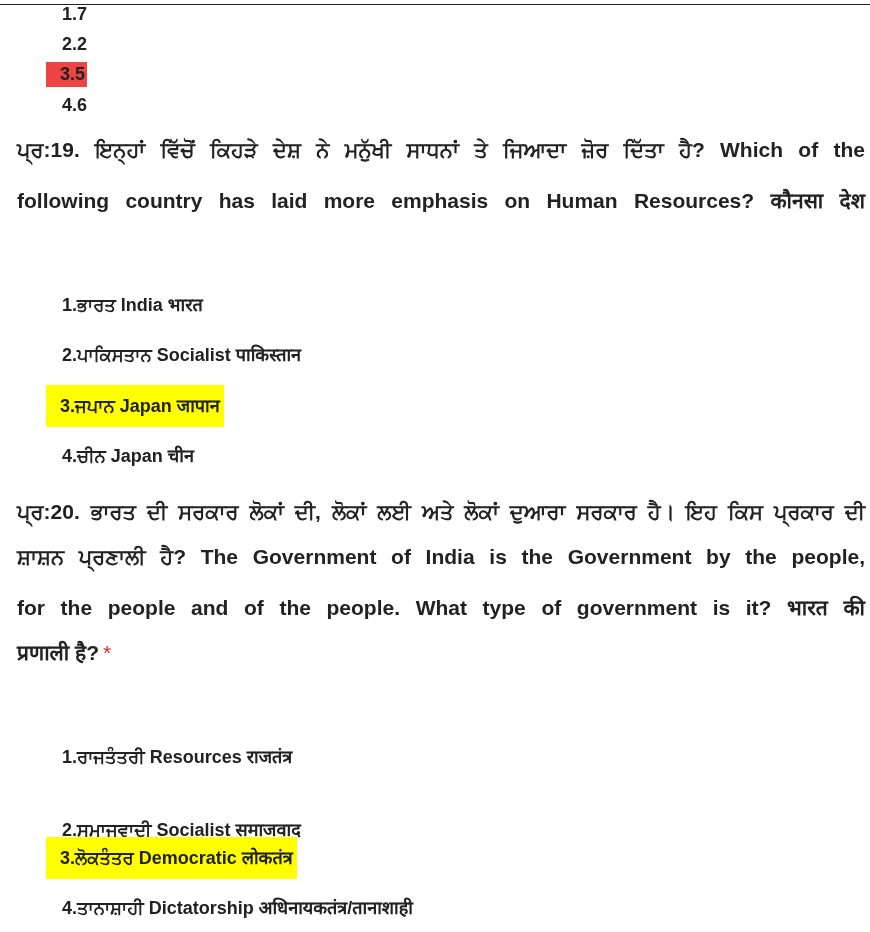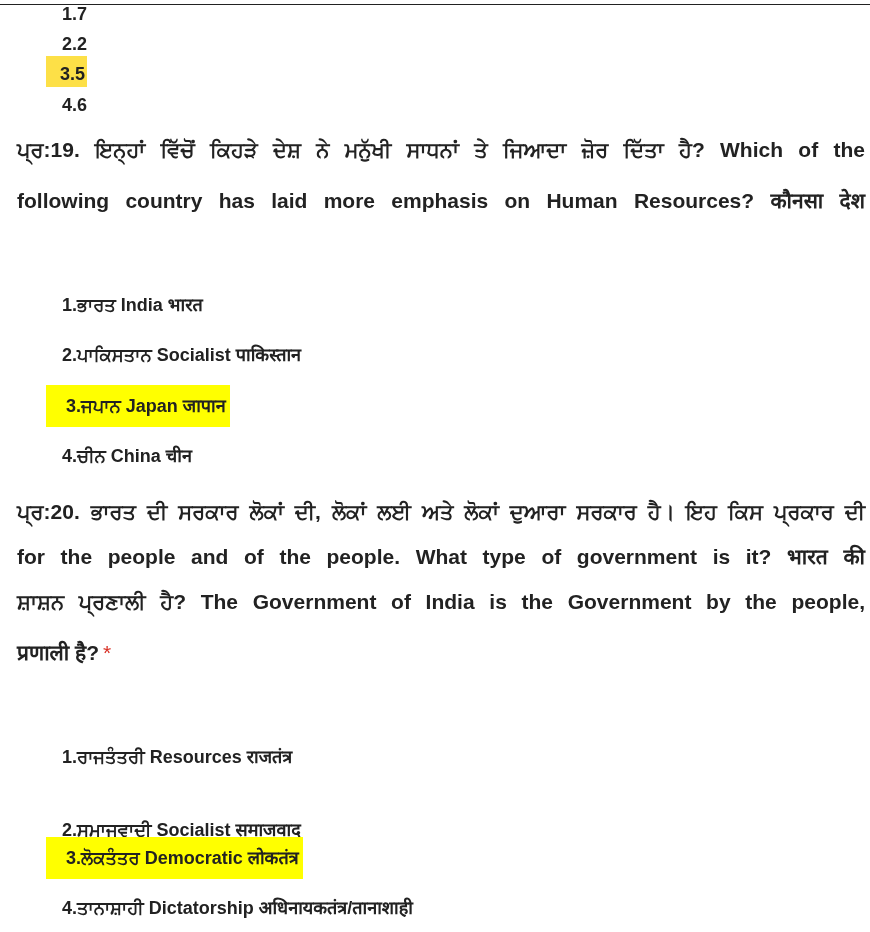--- a/index.html
+++ b/index.html
@@ -8,22 +8,22 @@
       font-family: "Liberation Sans", "DejaVu Sans", sans-serif;
       color: #202124;
     }
     .top-rule { position: absolute; left: 0; right: 0; top: 4px; height: 0; border-top: 1.5px solid #222; }
     .opt {
       position: absolute; left: 47px;
       font-size: 18px; font-weight: bold; line-height: 26px;
       white-space: nowrap; color: #222; text-align: right;
     }
     .opt .num { display: inline-block; width: 30px; }
-    .hl { background: #fde047; padding: 8px 2px 3px 0; margin-left: -1px; padding-left: 1px; }
-    .big-hl { display: inline-block; background: #ffff00; padding: 8px 4px 8px 6px; margin-left: -1px; }
+    .hl { background: #ef4444; padding: 2px 2px 3px 0; margin-left: -1px; padding-left: 1px; }
+    .big-hl { display: inline-block; background: #ffff00; padding: 8px 4px 8px 0; margin-left: -1px; }
     .q {
       position: absolute; left: 17px; width: 848px;
       font-size: 21px; font-weight: bold; color: #222;
       text-align: justify; text-align-last: left;
     }
     .q .line { display: block; height: 45px; line-height: 26px; white-space: nowrap; text-align: justify; text-align-last: justify; }
     .q .line.last { text-align-last: left; }
     .req { color: #d93025; font-weight: normal; margin-left: 4px; }
   </style>
 </head>
@@ -55,28 +55,28 @@
   <div class="opt" style="top:292px">
     <span class="num">1.</span><span>ਭਾਰਤ India भारत</span>
   </div>
   <div class="opt" style="top:342px">
     <span class="num">2.</span><span>ਪਾਕਿਸਤਾਨ Socialist पाकिस्तान</span>
   </div>
   <div class="opt" style="top:385px">
     <span class="big-hl"><span class="num" style="width:29px">3.</span><span>ਜਪਾਨ Japan जापान</span></span>
   </div>
   <div class="opt" style="top:443px">
-    <span class="num">4.</span><span>ਚੀਨ China चीन</span>
+    <span class="num">4.</span><span>ਚੀਨ Japan चीन</span>
   </div>
 </div>
 
 <div class="q" style="top:499px">
   <span class="line" style="height:45px">ਪ੍ਰ:20. ਭਾਰਤ ਦੀ ਸਰਕਾਰ ਲੋਕਾਂ ਦੀ, ਲੋਕਾਂ ਲਈ ਅਤੇ ਲੋਕਾਂ ਦੁਆਰਾ ਸਰਕਾਰ ਹੈ। ਇਹ ਕਿਸ ਪ੍ਰਕਾਰ ਦੀ</span>
+  <span class="line" style="height:51px">ਸ਼ਾਸ਼ਨ ਪ੍ਰਣਾਲੀ ਹੈ? The Government of India is the Government by the people,</span>
   <span class="line" style="height:45px">for the people and of the people. What type of government is it? भारत की</span>
-  <span class="line" style="height:51px">ਸ਼ਾਸ਼ਨ ਪ੍ਰਣਾਲੀ ਹੈ? The Government of India is the Government by the people,</span>
   <span class="line last"><span>प्रणाली है?</span><span class="req">*</span></span>
 </div>
 
 <div>
   <div class="opt" style="top:744px">
     <span class="num">1.</span><span>ਰਾਜਤੰਤਰੀ Resources राजतंत्र</span>
   </div>
   <div class="opt" style="top:817px">
     <span class="num">2.</span><span>ਸਮਾਜਵਾਦੀ Socialist समाजवाद</span>
   </div>

